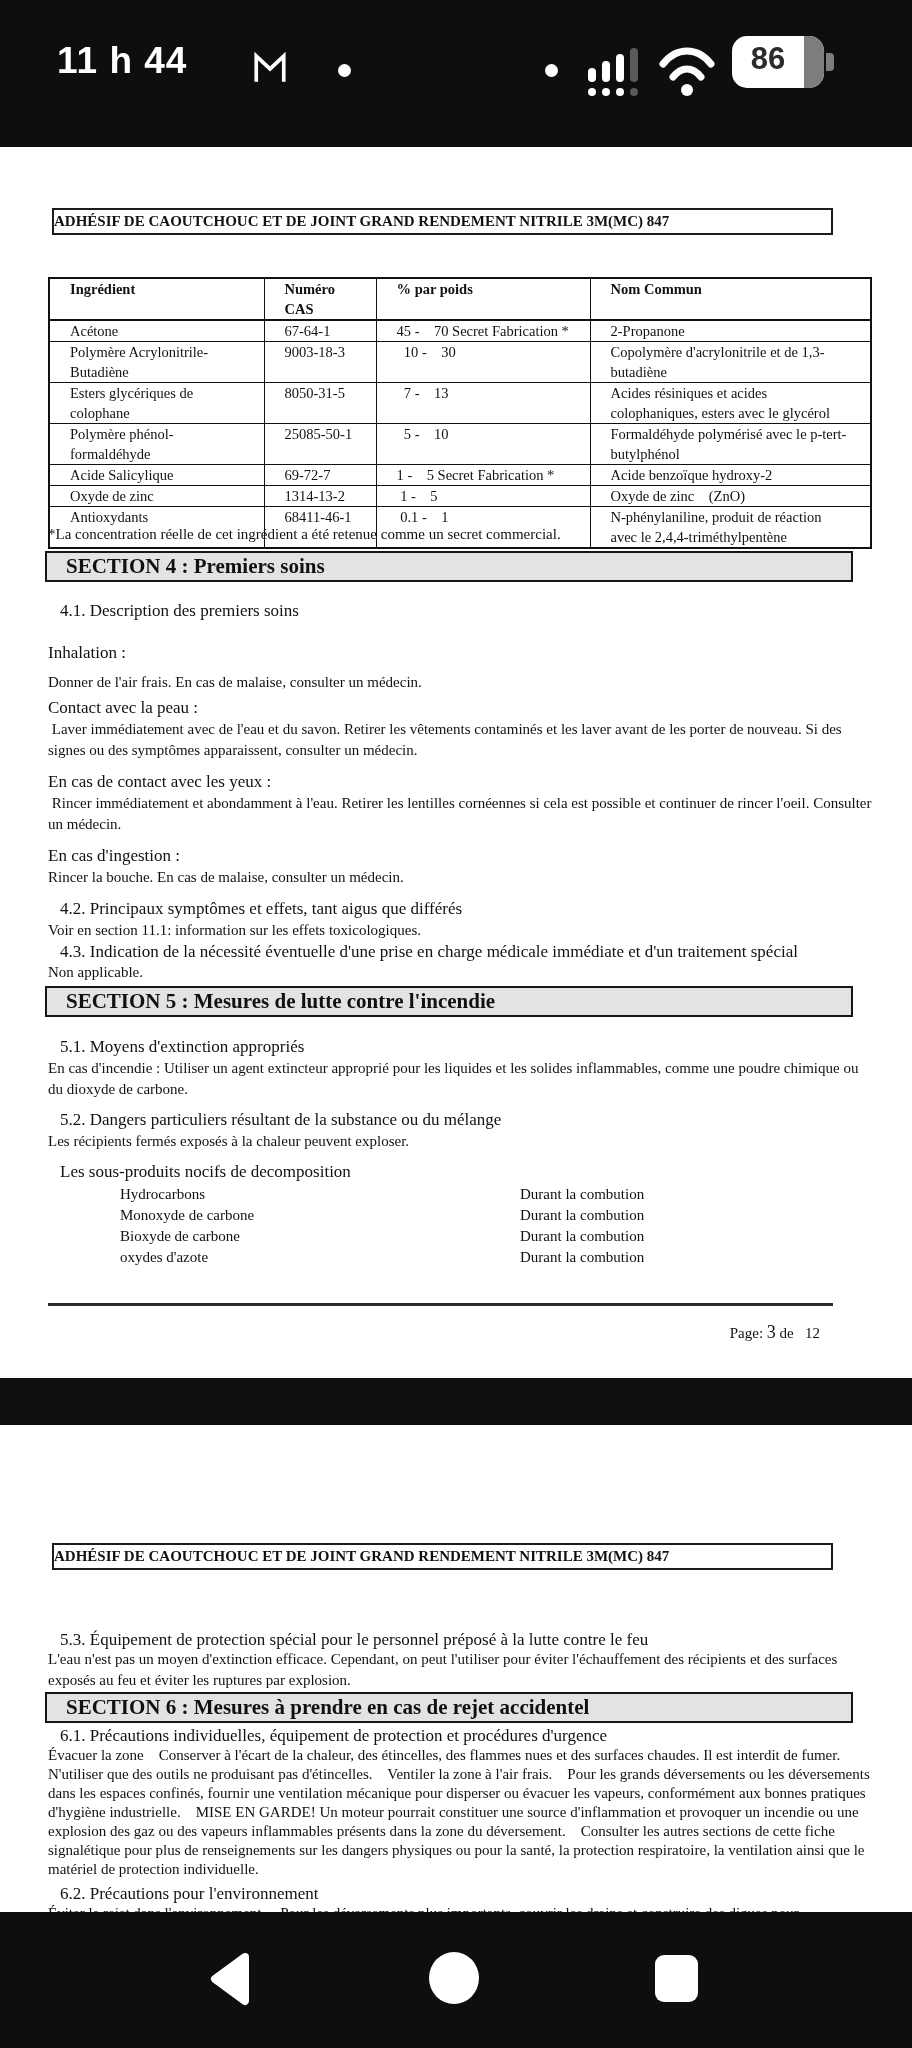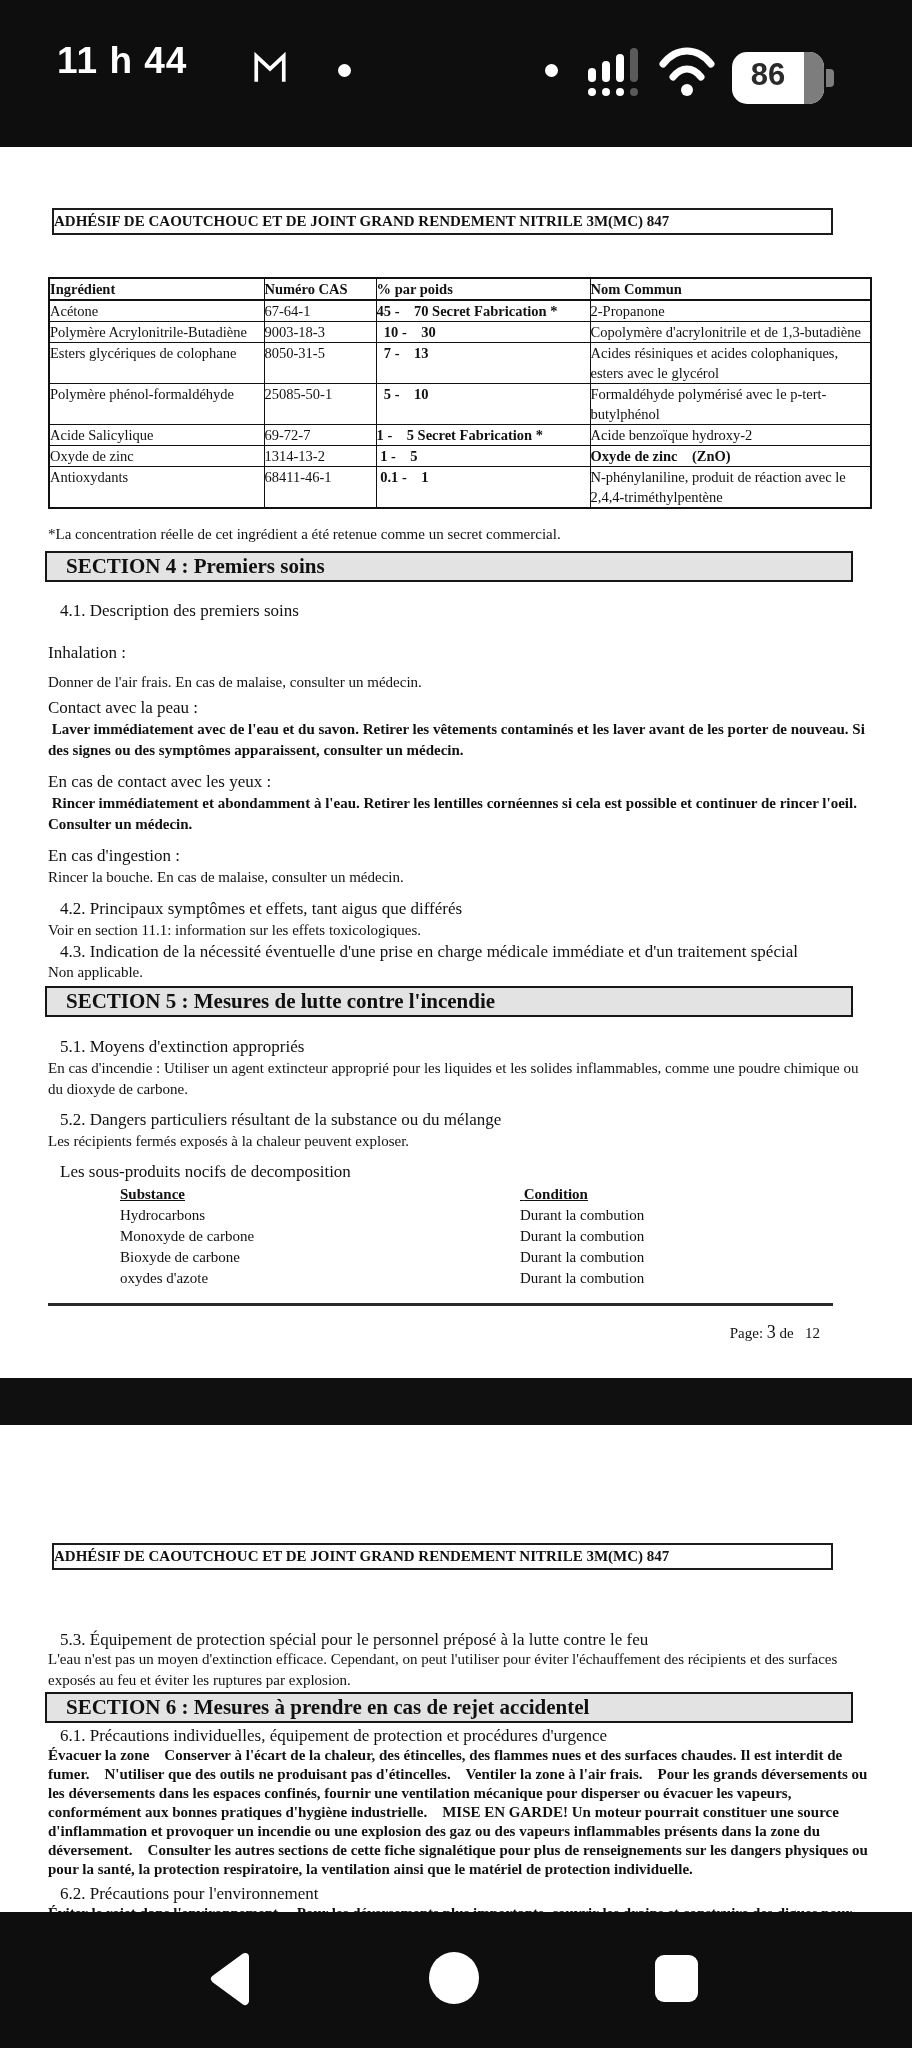--- a/index.html
+++ b/index.html
@@ -11,21 +11,21 @@
   .sb-time { position:absolute; left:57px; top:40px; color:#fff; font-family:"Liberation Sans", sans-serif;
              font-weight:bold; font-size:37px; letter-spacing:1px; }
   .sb-gmail { position:absolute; left:248px; top:46px; }
   .sb-dot { position:absolute; width:13px; height:13px; border-radius:50%; background:#fff; top:64px; }
   .sb-dot.d1 { left:338px; } .sb-dot.d2 { left:545px; }
   .sb-signal { position:absolute; left:588px; top:48px; width:56px; height:50px; }
   .sig-bar { position:absolute; width:8px; border-radius:4px; background:#fff; }
   .sig-dot { position:absolute; width:8px; height:8px; border-radius:50%; background:#fff; top:40px; }
   .sig-muted { background:#5a5a5a; }
   .sb-wifi { position:absolute; left:658px; top:47px; }
-  .sb-batt { position:absolute; left:732px; top:52px; width:104px; height:52px;text-decoration:underline; }
+  .sb-batt { position:absolute; left:732px; top:36px; width:104px; height:52px;text-decoration:underline; }
   .batt-body { position:absolute; left:0; top:0; width:92px; height:52px; border-radius:15px;
                background:#fff; overflow:hidden; }
   .batt-depleted { position:absolute; right:0; top:0; width:20px; height:52px; background:#7d7d7d; }
   .batt-num { position:absolute; left:0; top:5px; width:72px; text-align:center; color:#2b2b2b;
               font-family:"Liberation Sans", sans-serif; font-weight:bold; font-size:31px; }
   .batt-nub { position:absolute; left:94px; top:17px; width:8px; height:18px; background:#7d7d7d;
               border-radius:0 4px 4px 0; }
 
   
   .nav-bar { position:absolute; top:1912px; left:0; width:912px; height:136px; background:#0e0e0e; }
@@ -38,26 +38,26 @@
 
   
   .abs { position:absolute; }
   .doc-title-box { left:52px; width:777px; height:23px; border:2px solid #1c1c1c;
                    font-weight:bold; font-size:15px; line-height:22px; 
                    white-space:nowrap; overflow:hidden; background:#fff; }
   .sec-header { left:45px; width:785px; height:27px; background:#e3e3e3; border:2px solid #161616;
                 font-weight:bold; font-size:21px; line-height:26px; padding-left:19px; white-space:nowrap; }
   .bh  { font-weight:normal; font-size:17px; line-height:20px; white-space:nowrap; }
   .bt  { font-size:15px; line-height:21px; }
-  .pre { white-space:pre-wrap;font-weight:bold; }
+  .pre { white-space:pre-wrap; }
   .w   { left:48px; width:828px; }
   .ind { left:60px; }
 
   table.sds { border-collapse:collapse; font-size:14.5px; line-height:20px; table-layout:fixed; }
-  table.sds td { border:1px solid #111; padding:0 0; vertical-align:top; overflow:hidden; }
+  table.sds td { border:1px solid #111; padding:0 20px; vertical-align:top; overflow:hidden; }
   table.sds tr.hdr td { font-weight:bold; border-bottom:2px solid #111; }
   table.sds { border:2px solid #111; }
 
   .decomp-row { display:flex; font-size:15px; line-height:21px; }
   .decomp-row .c1 { width:400px; }
   .decomp-hdr { font-weight:bold; text-decoration:underline; }
 
   .foot-rule { left:48px; width:785px; height:0; border-top:3px solid #2a2a2a; }
   .page-num { left:48px; width:772px; text-align:right; font-size:15px; }
   .page-num .big { font-size:18px; }
@@ -191,24 +191,20 @@
 
   <div class="abs bh ind" style="top:1037px;">5.1. Moyens d'extinction appropriés</div>
   <div class="abs bt w" style="top:1058px;">En cas d'incendie : Utiliser un agent extincteur approprié pour les liquides et les solides inflammables, comme une poudre chimique ou du dioxyde de carbone.</div>
 
   <div class="abs bh ind" style="top:1110px;">5.2. Dangers particuliers résultant de la substance ou du mélange</div>
   <div class="abs bt w" style="top:1131px;">Les récipients fermés exposés à la chaleur peuvent exploser.</div>
 
   <div class="abs bh ind" style="top:1162px;">Les sous-produits nocifs de decomposition</div>
   <div class="abs" style="top:1184px; left:120px; width:700px;">
     <div class="decomp-row">
-      <span class="c1 decomp-hdr">Substance</span>
-      <span class="decomp-hdr pre"> Condition</span>
-    </div>
-    <div class="decomp-row">
       <span class="c1">Hydrocarbons</span>
         <span>Durant la combution</span>
     </div>
     <div class="decomp-row">
       <span class="c1">Monoxyde de carbone</span>
         <span>Durant la combution</span>
     </div>
     <div class="decomp-row">
       <span class="c1">Bioxyde de carbone</span>
         <span>Durant la combution</span>

